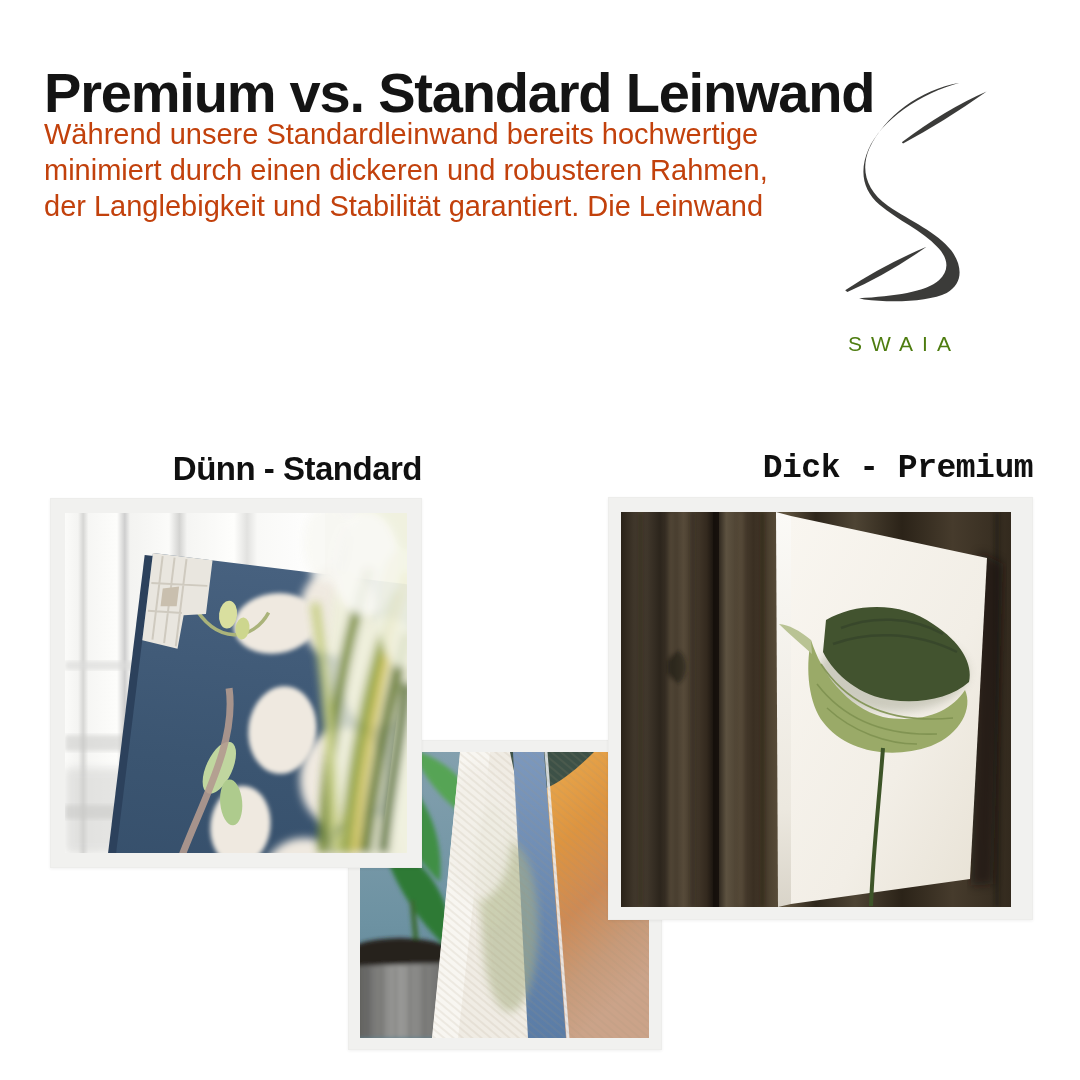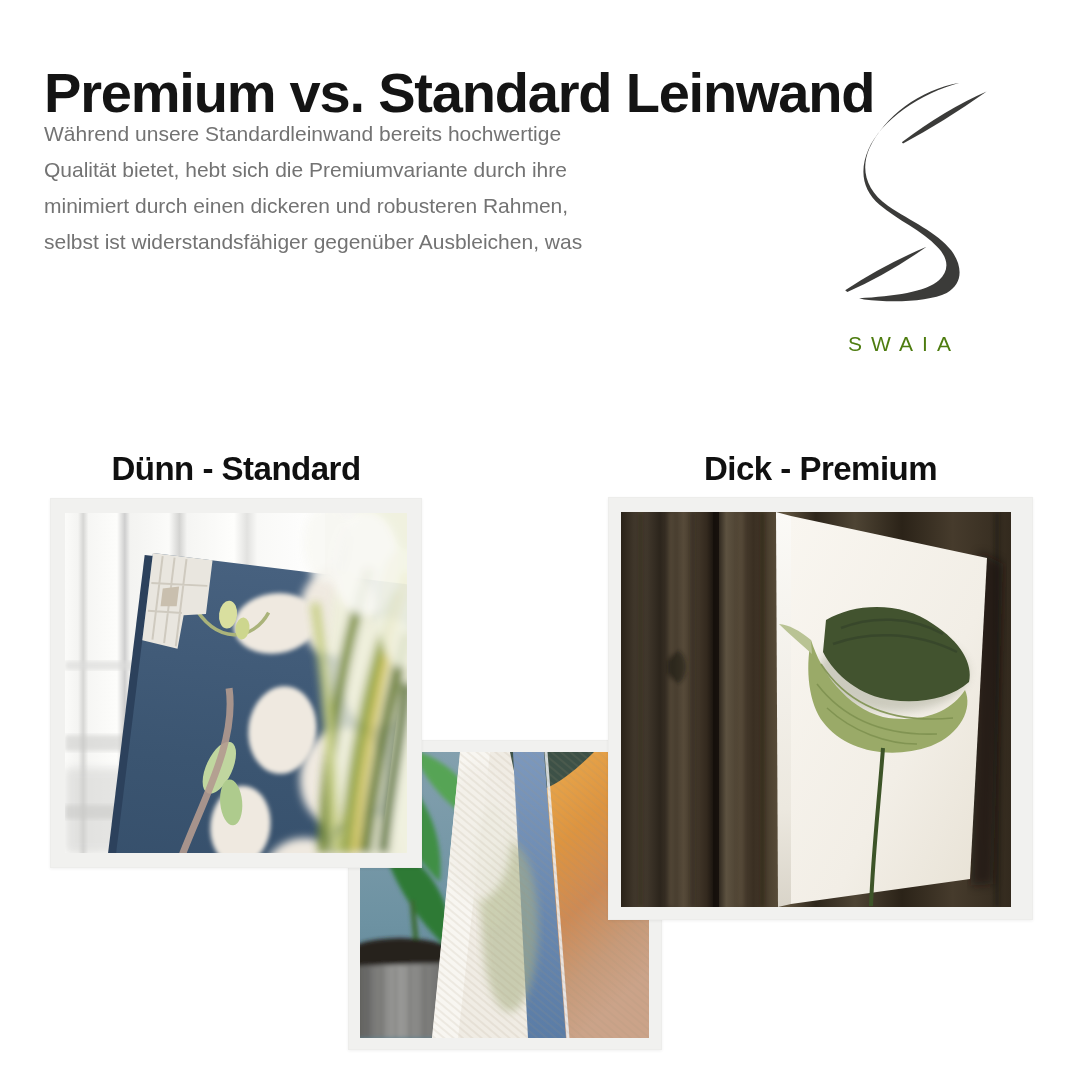--- a/index.html
+++ b/index.html
@@ -6,60 +6,59 @@
   body{
     width:1080px;height:1080px;position:relative;overflow:hidden;
     background:#ffffff;font-family:"Liberation Sans",sans-serif;
   }
   .page-title{
     position:absolute;left:44px;top:60px;
     font-size:56px;font-weight:bold;letter-spacing:-1.2px;color:#141414;
     white-space:nowrap;
   }
   .body-text{
-    position:absolute;left:44px;top:116px;color:#737373;
-    font-size:21px;line-height:36px;
+    position:absolute;left:44px;top:116px;color:#c2410c;
+    font-size:29px;line-height:36px;
   }
   .body-text div{white-space:nowrap;}
   .logo-wrap{position:absolute;left:828px;top:58px;width:200px;height:300px;}
   .logo-s{position:absolute;left:0;top:0;width:186px;height:260px;}
   .logo-text{
     position:absolute;left:20px;top:274px;
     font-size:21px;letter-spacing:9px;color:#4d7c0f;font-weight:400;
     white-space:nowrap;
   }
   .section-label{
-    position:absolute;top:450px;text-align:center;
+    position:absolute;top:450px;text-align:right;
     font-size:33px;font-weight:bold;letter-spacing:-0.5px;color:#101010;
     white-space:nowrap;
   }
   .label-standard{left:50px;width:372px;}
-  .label-premium{left:608px;width:425px;}
+  .label-premium{left:608px;width:425px;font-family:Liberation Mono, monospace;}
   .photo-card{
     position:absolute;background:#f1f1ef;border:1px solid #ededeb;
     box-sizing:border-box;box-shadow:0 1px 3px rgba(0,0,0,0.06);
   }
   .card-standard{left:50px;top:498px;width:372px;height:370px;z-index:2;}
   .card-detail{left:348px;top:740px;width:314px;height:310px;z-index:1;}
   .card-premium{left:608px;top:497px;width:425px;height:423px;z-index:2;}
   .photo{position:absolute;display:block;}
   .card-standard .photo{left:14px;top:14px;}
   .card-detail .photo{left:11px;top:11px;}
   .card-premium .photo{left:12px;top:14px;}
 </style>
 </head>
 <body>
 
 <div class="page-title">Premium vs. Standard Leinwand</div>
 
 <div class="body-text">
   <div>Während unsere Standardleinwand bereits hochwertige</div>
-  <div>Qualität bietet, hebt sich die Premiumvariante durch ihre</div>
   <div>minimiert durch einen dickeren und robusteren Rahmen,</div>
-  <div>selbst ist widerstandsfähiger gegenüber Ausbleichen, was</div>
+  <div>der Langlebigkeit und Stabilität garantiert. Die Leinwand</div>
 </div>
 
 <div class="logo-wrap">
   <svg class="logo-s" viewBox="0 0 600 840">
     <path fill="#3b3b39" d="M425,80 C295,102 182,190 133,292 C104,360 122,428 193,477 C268,528 352,562 398,622 C438,676 433,732 383,759 C328,786 212,792 116,780 L100,776 C210,770 318,756 358,718 C392,686 390,648 352,610 C306,558 224,524 166,474 C112,427 100,366 130,296 C172,200 298,114 425,80 Z"></path>
     <path fill="#3b3b39" d="M238,272 Q380,165 512,108 Q375,205 242,276 Z"></path>
     <path fill="#3b3b39" d="M55,750 Q185,665 318,610 Q190,700 62,756 Z"></path>
   </svg>
   <div class="logo-text">SWAIA</div>
 </div>

